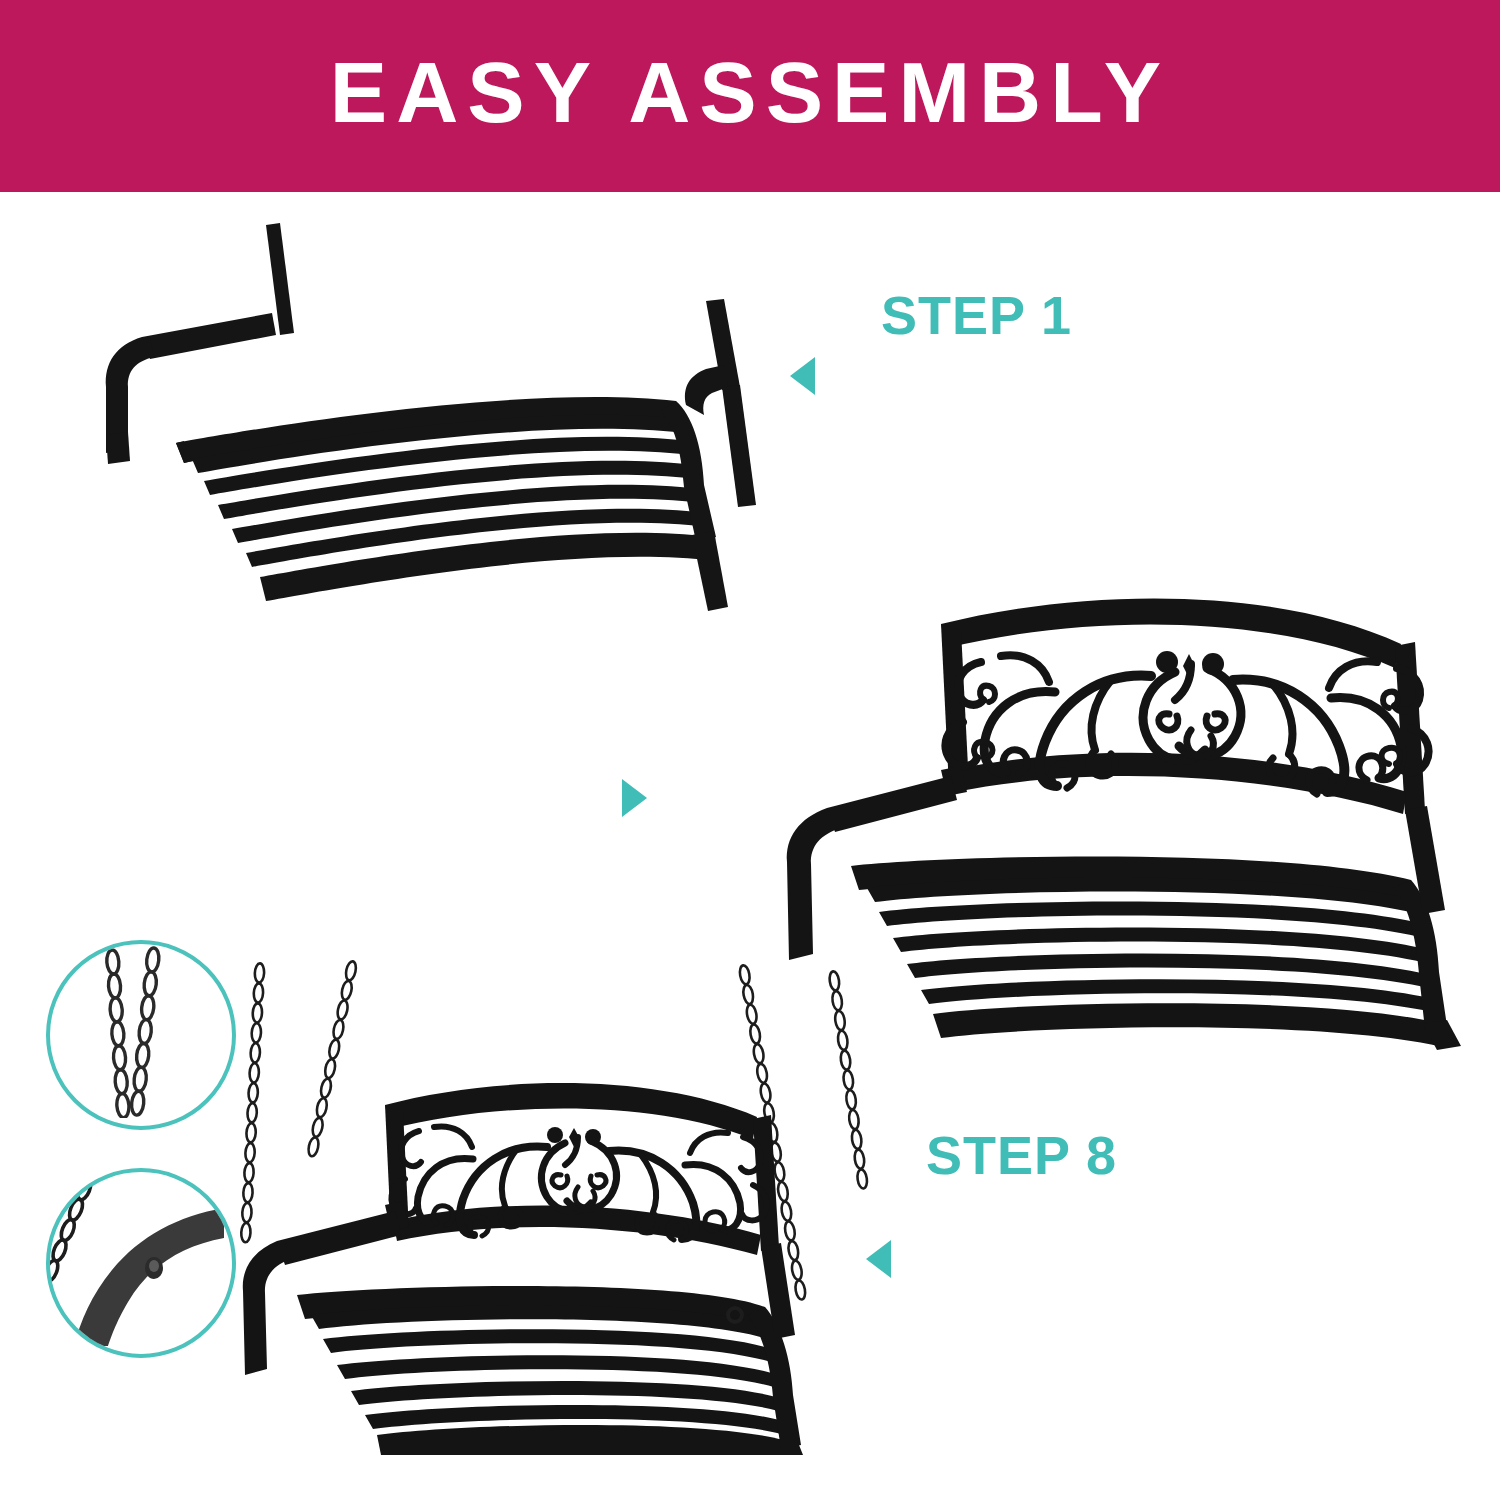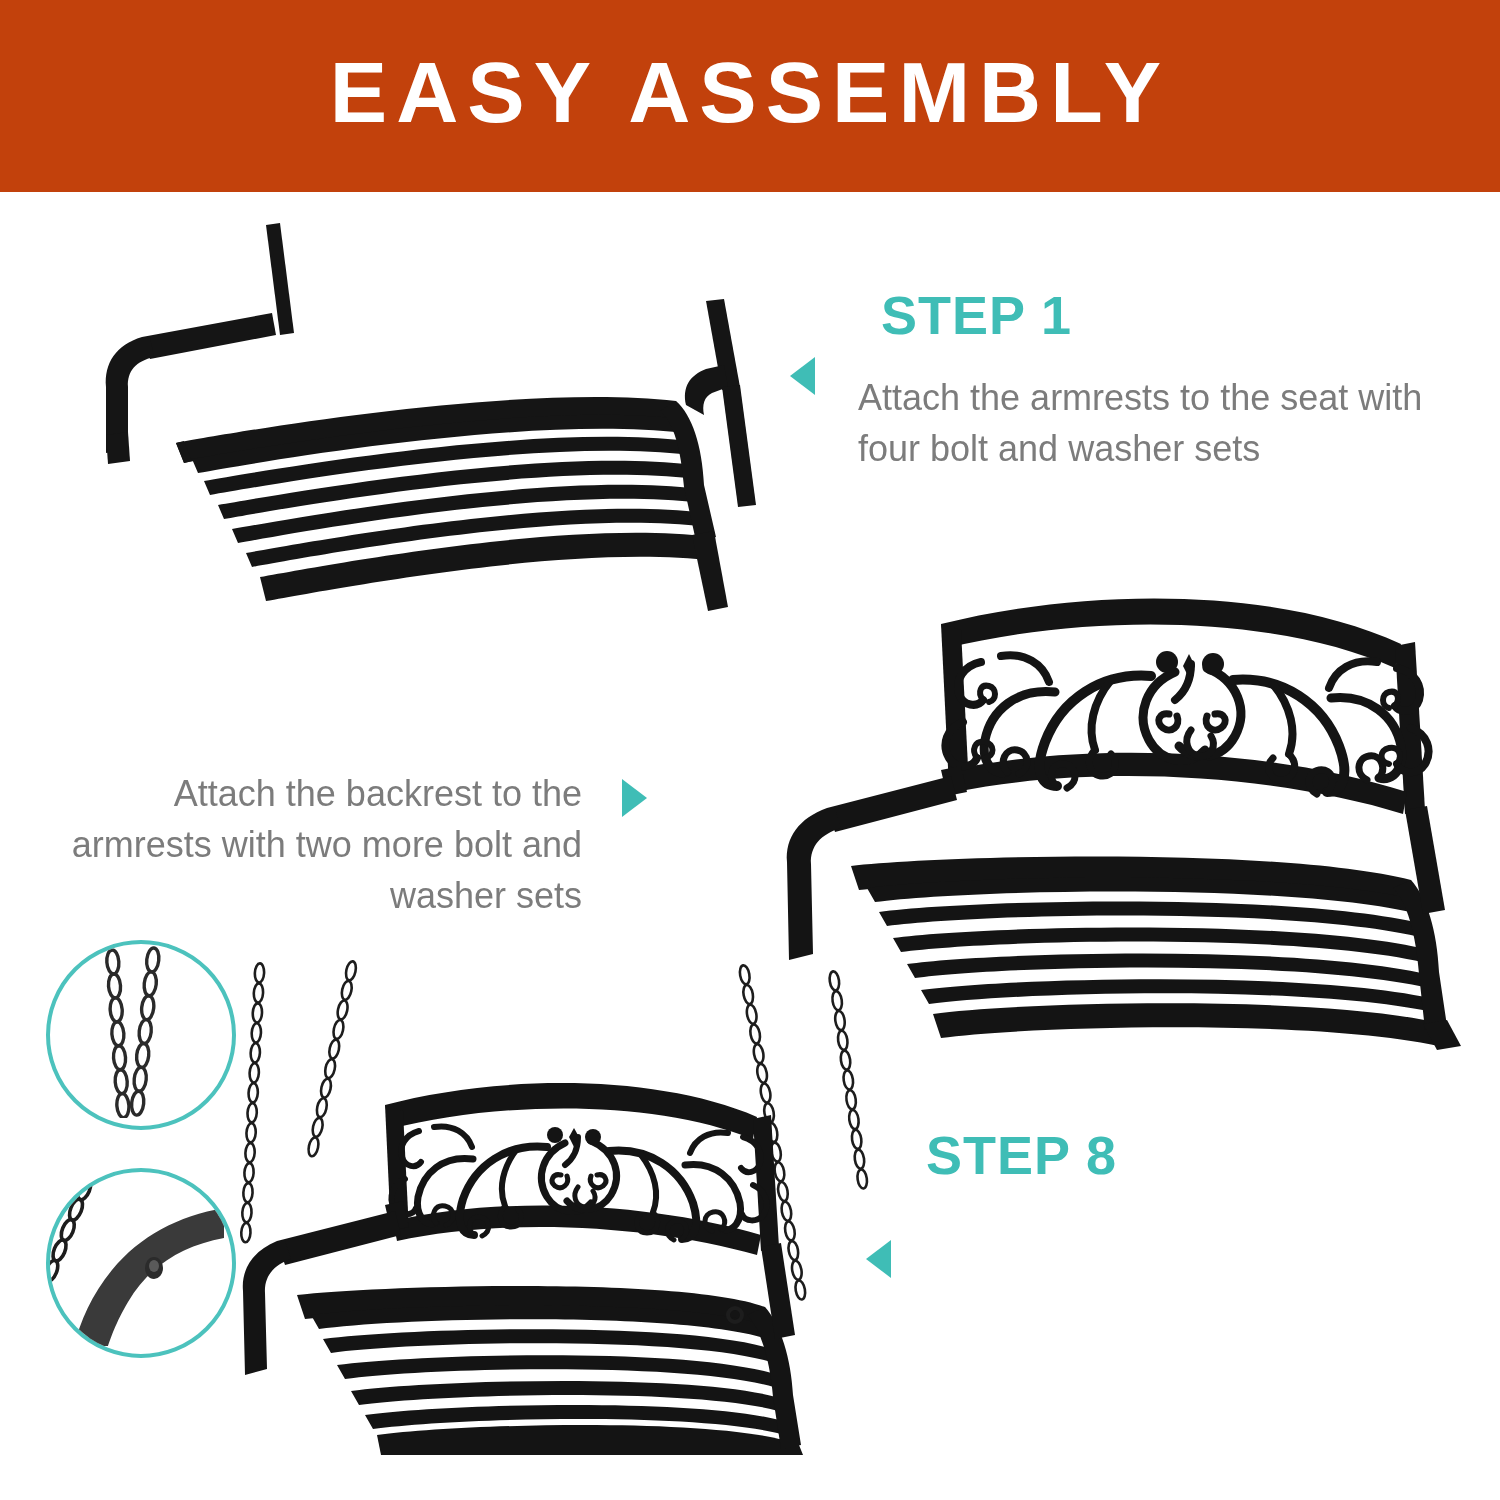--- a/index.html
+++ b/index.html
@@ -8,21 +8,21 @@
     background:#ffffff;
     font-family:"Liberation Sans", sans-serif;
     overflow:hidden;
     position:relative;
   }
   .stage{position:relative;width:1500px;height:1500px;overflow:hidden;}
 
   
   .banner{
     position:absolute;left:0;top:0;width:1500px;height:192px;
-    background:#c2410c;
+    background:#be185d;
   }
   .banner-title{
     position:absolute;left:0;top:0;width:1500px;height:192px;
     display:flex;align-items:center;justify-content:center;
     color:#ffffff;
     font-size:86px;
     font-weight:bold;
     letter-spacing:9px;
     line-height:1;
     padding-bottom:8px;
@@ -132,21 +132,20 @@
 
         <path d="M612 330 L634 326 L648 402 L628 406 Z"></path>
 
         <path d="M96 238 L104 258 L112 256 L104 236 Z"></path>
       </g>
     </svg>
   </div>
 
   <div class="tri tri-left" id="step1-tri"></div>
   <div class="step-head" id="step1-head">STEP 1</div>
-  <div class="step-body" id="step1-body">Attach the armrests to the seat with four bolt and washer sets</div>
 
   <div class="photo" id="photo-step2">
     <svg width="740" height="470" viewBox="0 0 740 470">
       <g fill="#141414">
 
         <path d="M186 44 C330 8 520 6 646 64 L640 88 C518 34 332 34 192 68 Z"></path>
 
         <path d="M186 44 L206 50 L214 206 L194 208 Z"></path>
 
         <path d="M640 66 L660 62 L670 230 L650 234 Z"></path>
@@ -211,21 +210,20 @@
         <path d="M656 300 C672 318 682 350 684 392 L692 446 L670 450 L664 394 C661 354 652 322 638 308 Z"></path>
 
         <path d="M650 230 L672 226 L690 330 L668 334 Z"></path>
 
         <path d="M668 444 L692 440 L706 466 L682 470 Z"></path>
       </g>
     </svg>
   </div>
 
   <div class="tri tri-right" id="step2-tri"></div>
-  <div class="step-body" id="step2-body">Attach the backrest to the armrests with two more bolt and washer sets</div>
 
   <div class="photo" id="photo-step3">
     <svg width="640" height="500" viewBox="0 0 640 500">
       <defs>
 
         <g id="lnk">
           <ellipse cx="0" cy="0" rx="4.6" ry="9.6" fill="none" stroke="#1d1d1d" stroke-width="2.6"></ellipse>
         </g>
       </defs>
 

